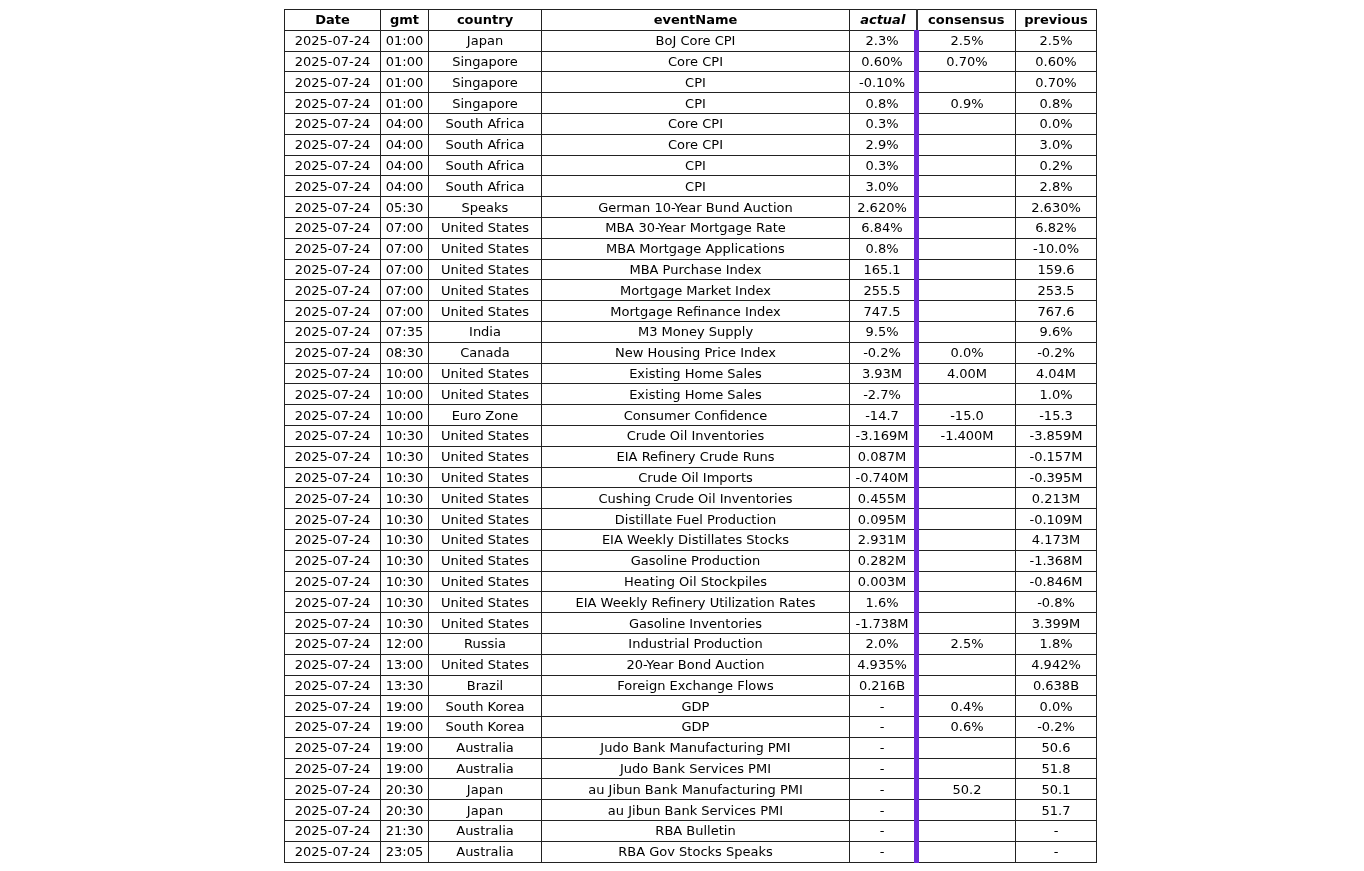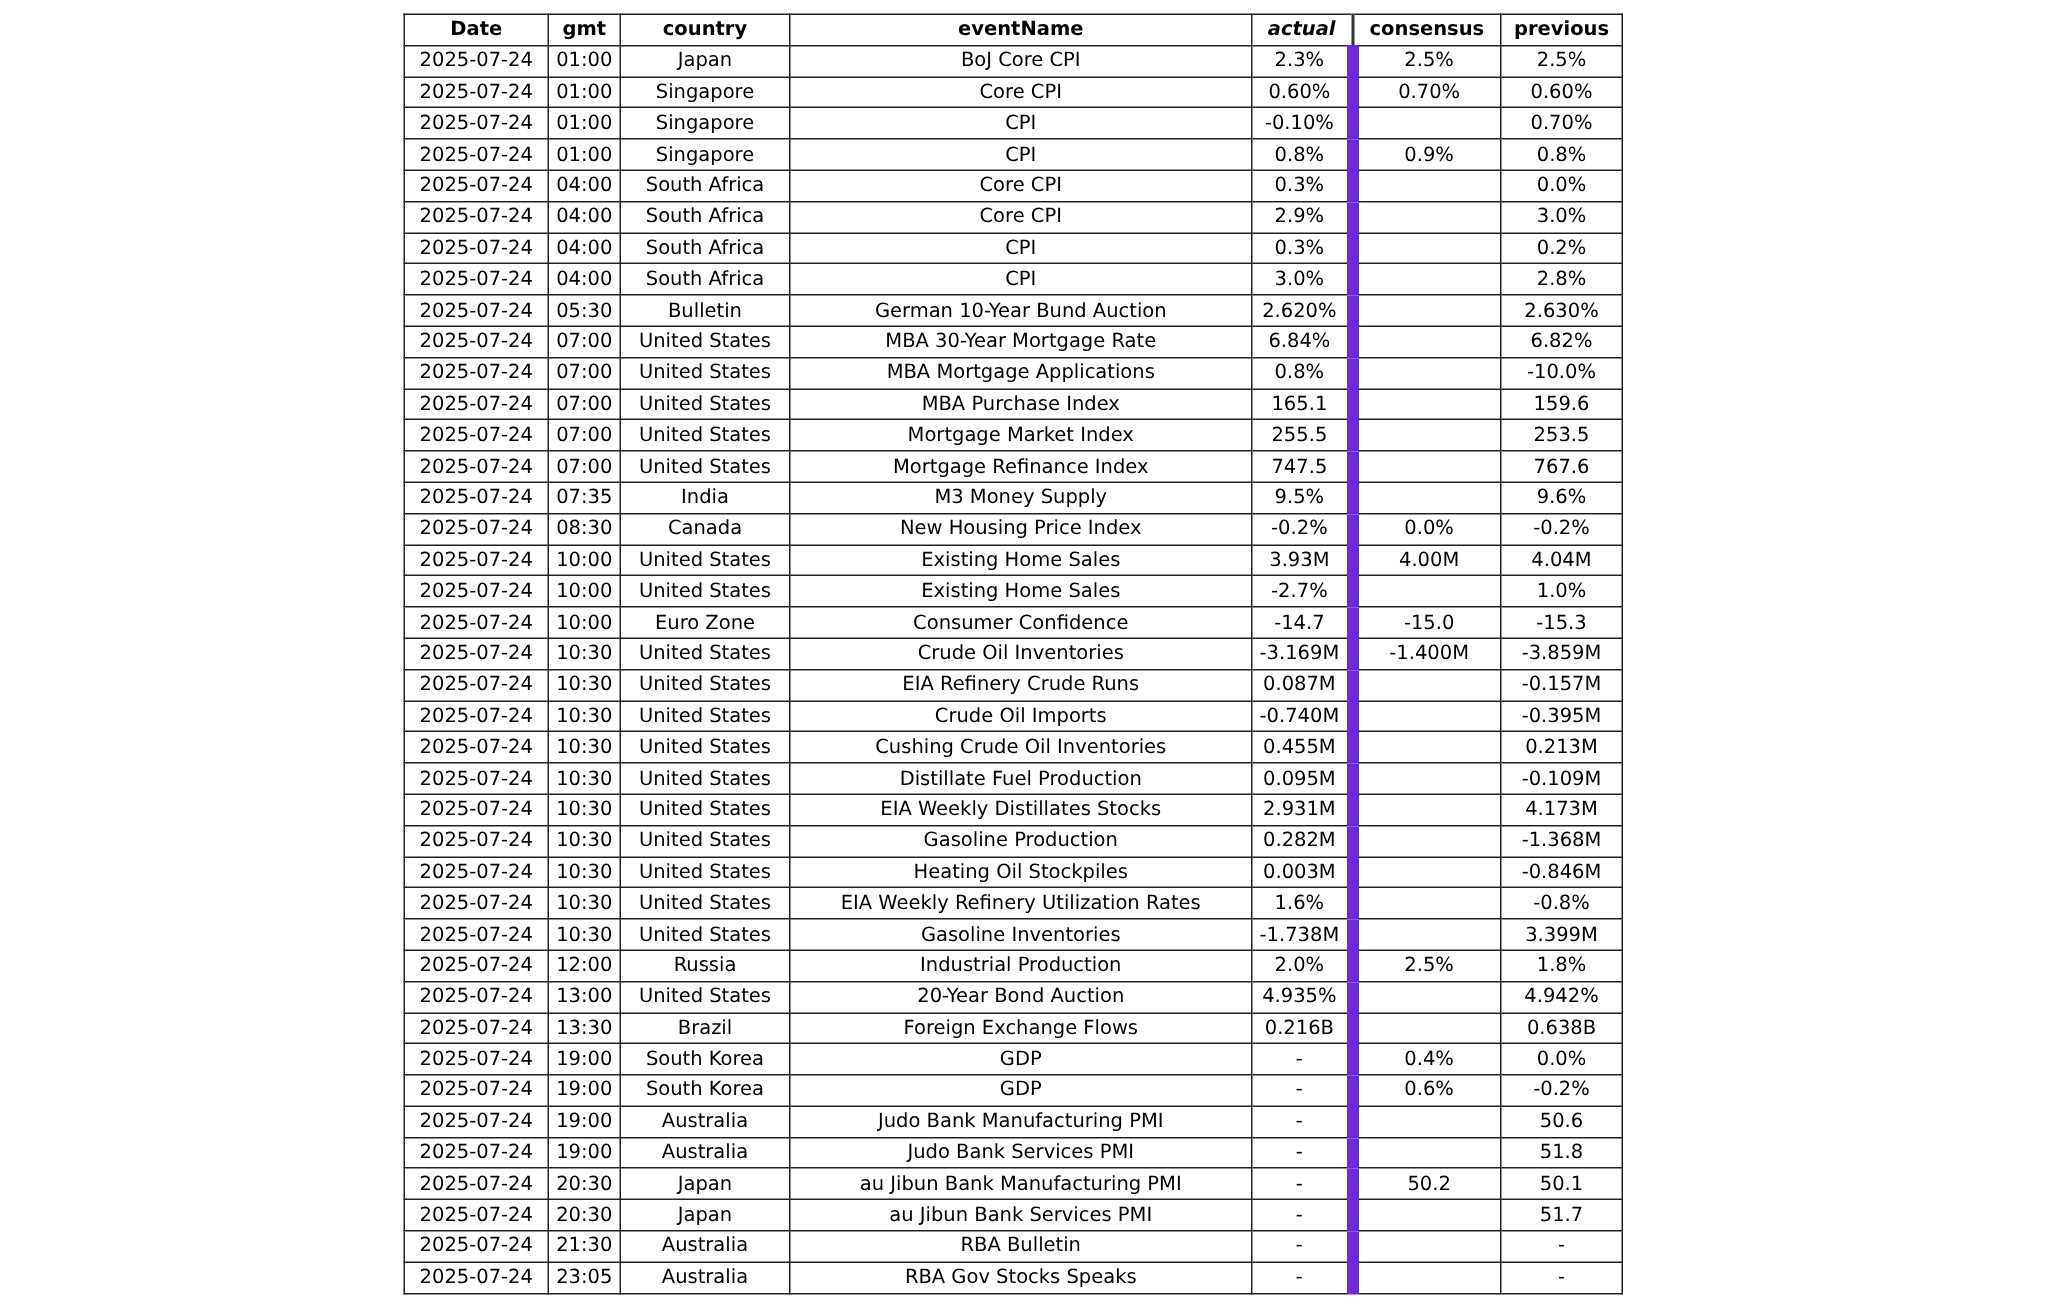--- a/index.html
+++ b/index.html
@@ -10,21 +10,21 @@
       height: 871px;
       overflow: hidden;
     }
     body {
       font-family: "DejaVu Sans", sans-serif;
       font-size: 13px;
       color: #000000;
     }
     .table-wrap {
       position: absolute;
-      left: 269px;
+      left: 284px;
       top: 9px;
     }
     table {
       border-collapse: collapse;
       table-layout: fixed;
     }
     th, td {
       border: 1px solid #222222;
       text-align: center;
       padding: 0;
@@ -36,21 +36,21 @@
     th {
       font-weight: bold;
     }
     col.c-date { width: 96px; }
     col.c-gmt { width: 48px; }
     col.c-country { width: 113px; }
     col.c-event { width: 308px; }
     col.c-actual { width: 67px; }
     col.c-consensus { width: 99px; }
     col.c-previous { width: 81px; }
-    td.actual-cell { border-right: 8px solid #6d28d9; }
+    td.actual-cell { border-right: 5px solid #6d28d9; }
     th.actual-head { border-right: 2px solid #333333; font-style: italic; }
   </style>
 </head>
 <body>
 
 <div class="table-wrap">
   <table>
     <colgroup>
       <col class="c-date">
       <col class="c-gmt">
@@ -140,21 +140,21 @@
           <td>04:00</td>
           <td>South Africa</td>
           <td>CPI</td>
           <td class="actual-cell">3.0%</td>
           <td></td>
           <td>2.8%</td>
         </tr>
         <tr>
           <td>2025-07-24</td>
           <td>05:30</td>
-          <td>Bulletin</td>
+          <td>Speaks</td>
           <td>German 10-Year Bund Auction</td>
           <td class="actual-cell">2.620%</td>
           <td></td>
           <td>2.630%</td>
         </tr>
         <tr>
           <td>2025-07-24</td>
           <td>07:00</td>
           <td>United States</td>
           <td>MBA 30-Year Mortgage Rate</td>

